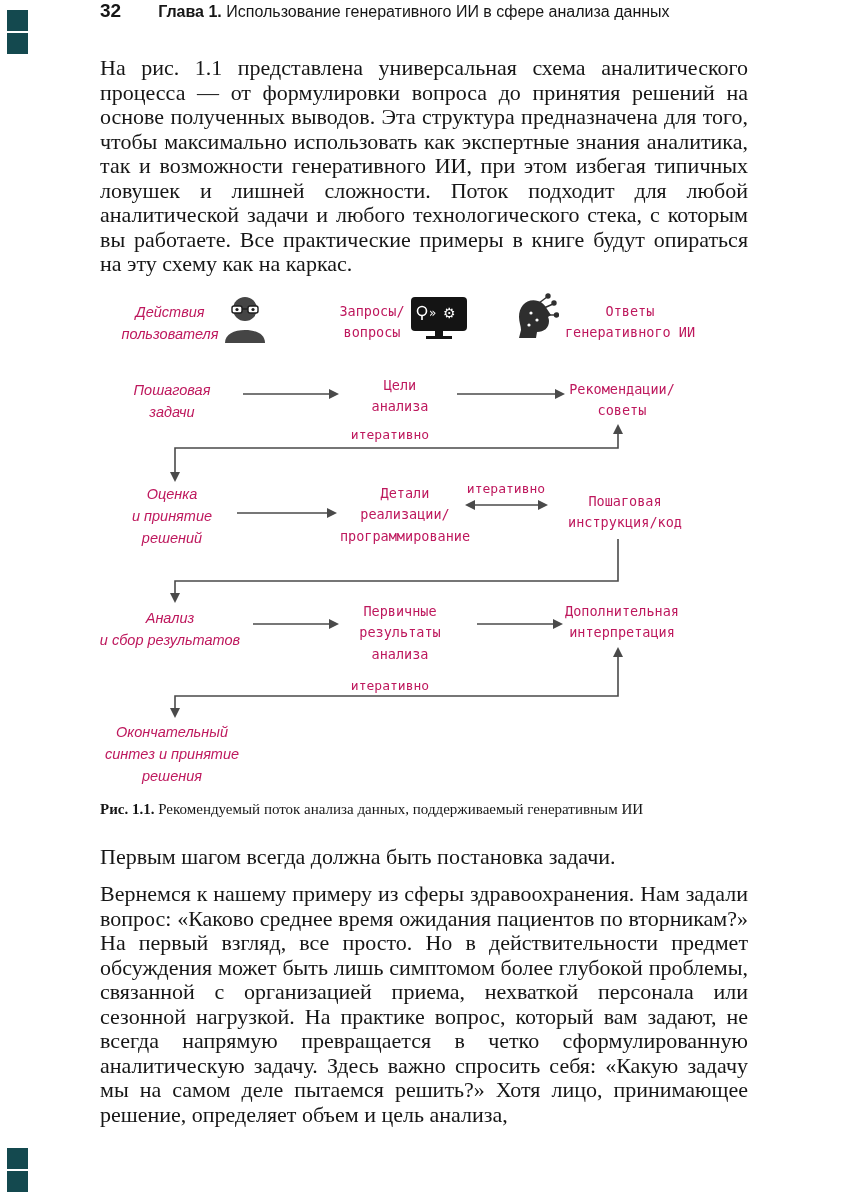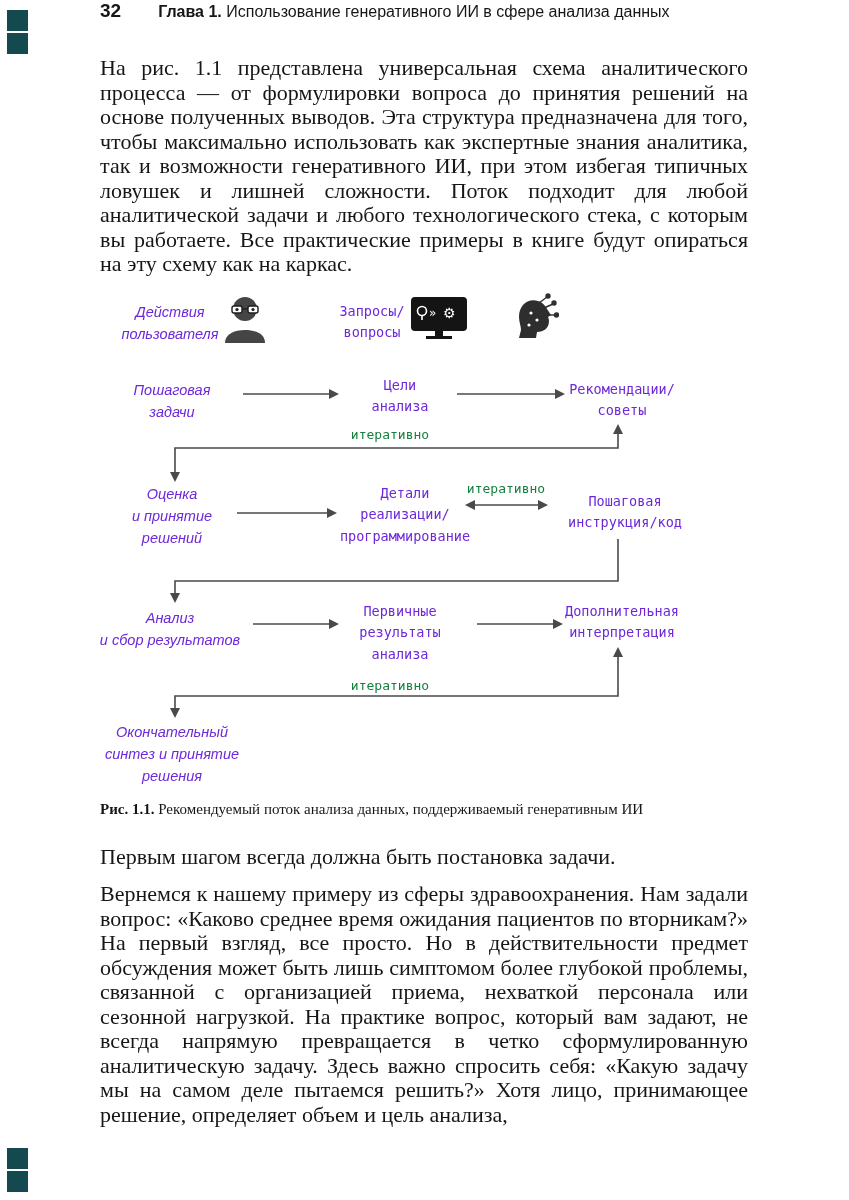--- a/index.html
+++ b/index.html
@@ -18,25 +18,25 @@
   p.body { font-size:22px; line-height:24.5px; text-align:justify; }
   .p-intro { margin-top:34px; }
   .p-step { margin-top:26px; }
   .p-health { margin-top:13px; }
 
   .diagram { position:relative; margin-top:14px; margin-left:-15px;
              width:680px; height:500px; }
   svg.arrows { position:absolute; left:0; top:0; }
   .dnode { position:absolute; transform:translateX(-50%); text-align:center;
            white-space:pre-line; font-family:"DejaVu Sans Mono", monospace;
-           font-size:13.5px; line-height:21.5px; color:#6d28d9; }
+           font-size:13.5px; line-height:21.5px; color:#be185d; }
   .dnode.it { font-family:"Liberation Sans", sans-serif; font-style:italic;
               font-size:14.5px; line-height:22px; }
   .iter { position:absolute; transform:translateX(-50%);
-          font-family:"DejaVu Sans Mono", monospace; font-size:13px; color:#15803d; }
+          font-family:"DejaVu Sans Mono", monospace; font-size:13px; color:#be185d; }
   .icon { position:absolute; }
 
   .caption { margin-top:8px; font-family:Liberation Serif, serif;
              font-size:15px; line-height:20px; }
   .caption .b { font-weight:bold; }
 </style>
 </head>
 <body>
 
 <div class="page">
@@ -119,20 +119,22 @@
           <line x1="33" y1="15" x2="42" y2="11"></line>
             <circle cx="43" cy="10" r="2"></circle>
           <line x1="35" y1="22" x2="44" y2="22"></line>
             <circle cx="45.5" cy="22" r="2"></circle>
           <circle cx="20" cy="20" r="1.6" fill="#fff" stroke="none"></circle>
           <circle cx="26" cy="27" r="1.6" fill="#fff" stroke="none"></circle>
           <circle cx="18" cy="32" r="1.6" fill="#fff" stroke="none"></circle>
         </g>
       </svg>
 
+      <div class="dnode" style="left:545px; top:10px">Ответы
+генеративного ИИ</div>
 
       <div class="dnode it" style="left:87px;  top:88px">Пошаговая
 задачи</div>
       <div class="dnode" style="left:315px; top:84px">Цели
 анализа</div>
       <div class="dnode" style="left:537px; top:88px">Рекомендации/
 советы</div>
       <div class="iter" style="left:305px; top:136px">итеративно</div>
 
       <div class="dnode it" style="left:87px;  top:192px">Оценка

